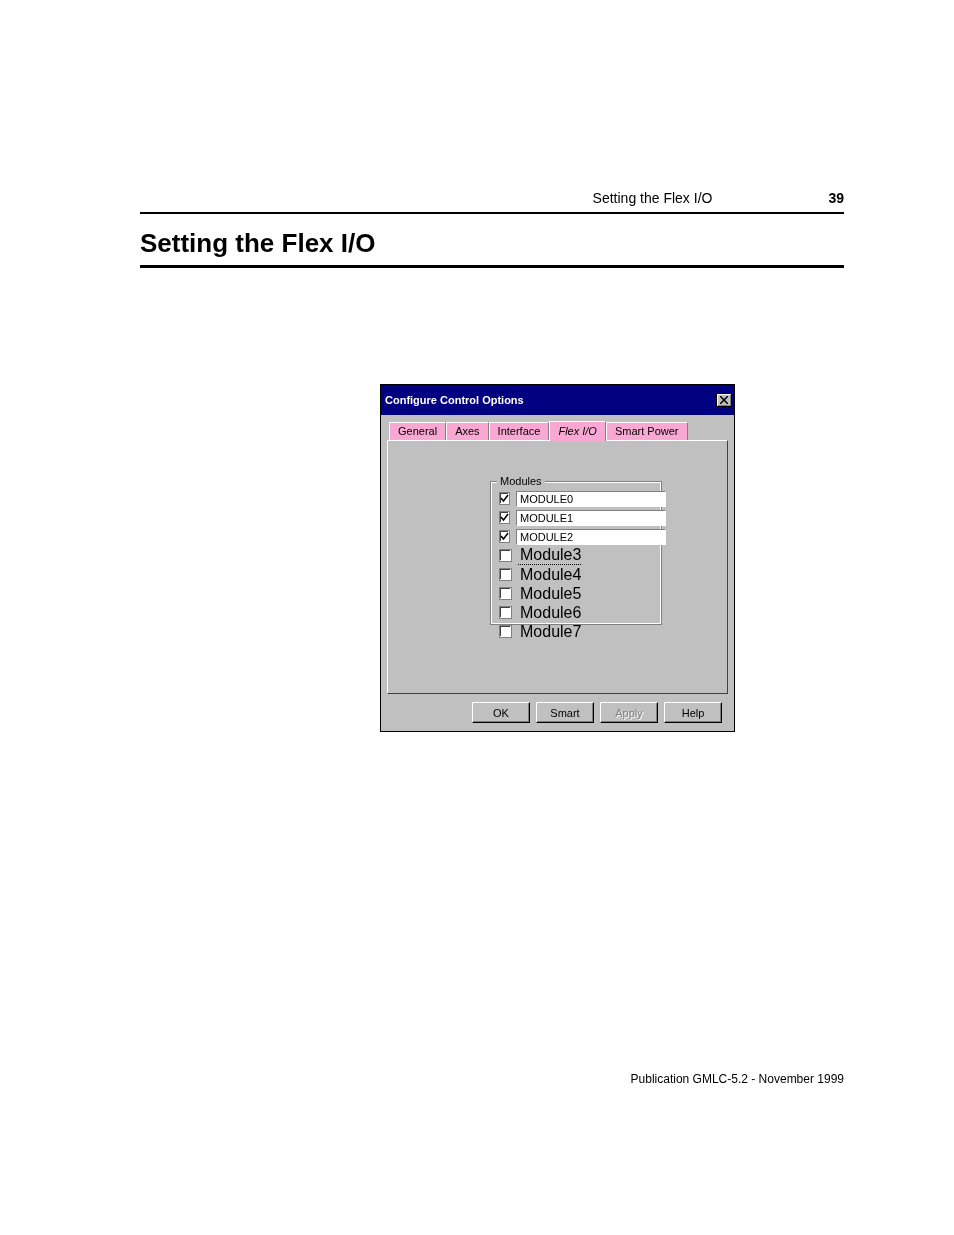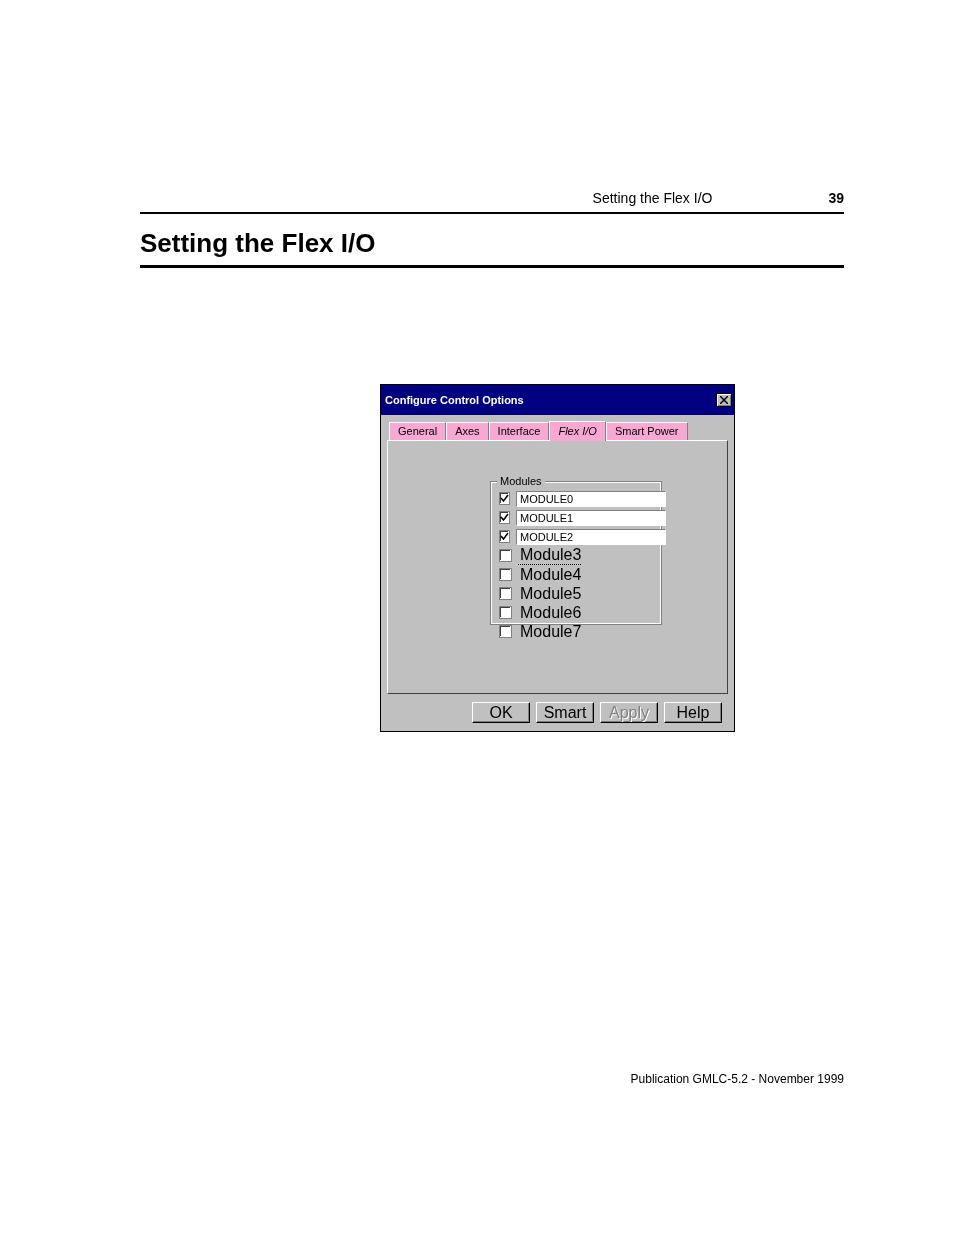--- a/index.html
+++ b/index.html
@@ -189,21 +189,21 @@
   .wbtn {
     width: 58px;
     height: 21px;
     background: #c0c0c0;
     border-top: 1px solid #fff;
     border-left: 1px solid #fff;
     border-right: 1px solid #000;
     border-bottom: 1px solid #000;
     box-shadow: inset -1px -1px 0 #808080;
     font: inherit;
-    font-size: 16px;
+    font-size: 11px;
     cursor: default;
     display: inline-flex;
     align-items: center;
     justify-content: center;
   }
   .wbtn.disabled { color: #808080; text-shadow: 1px 1px 0 #fff; }
 </style>
 </head>
 <body>
 

